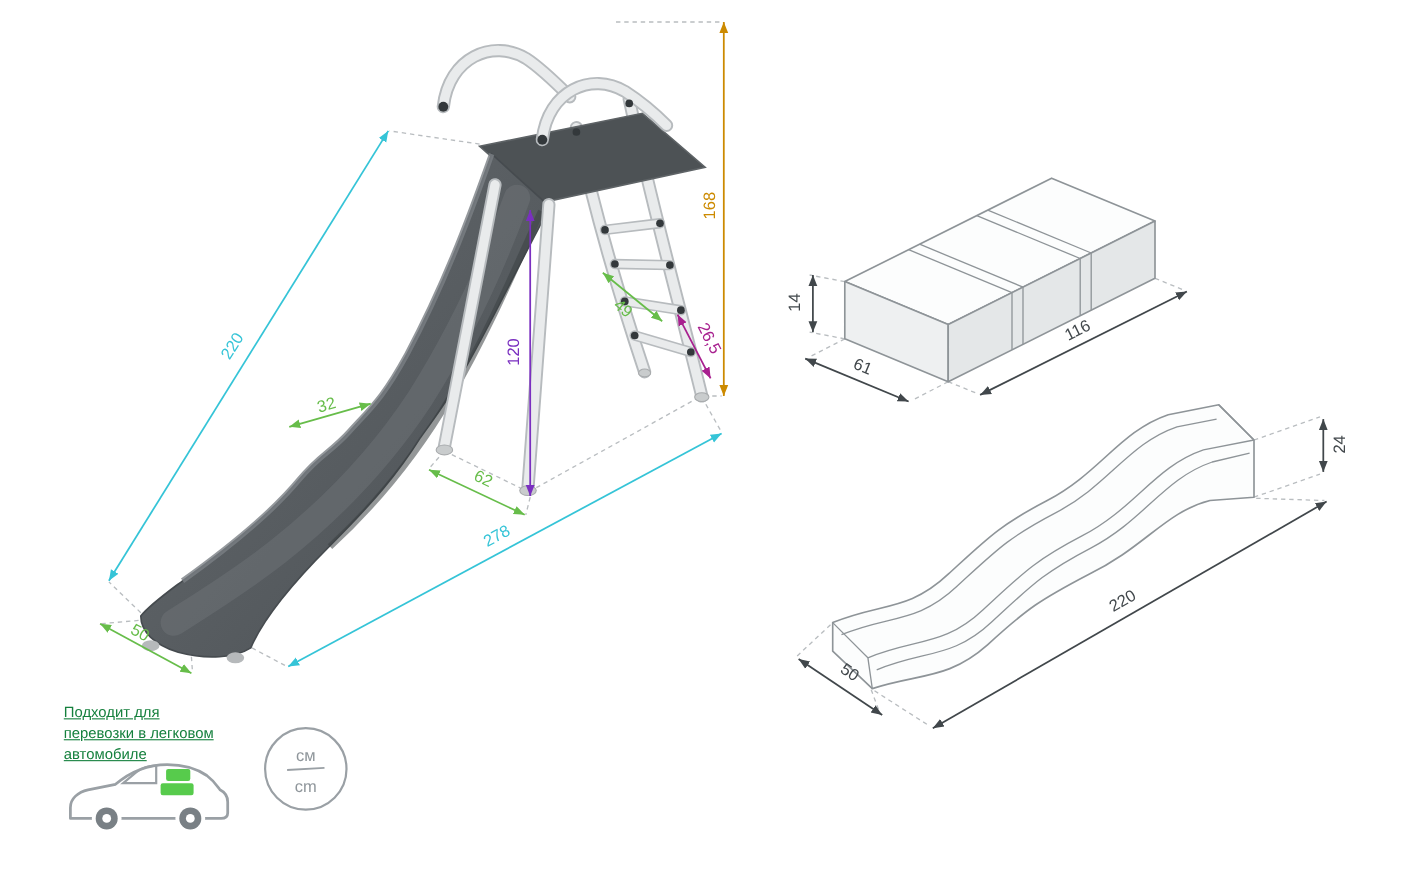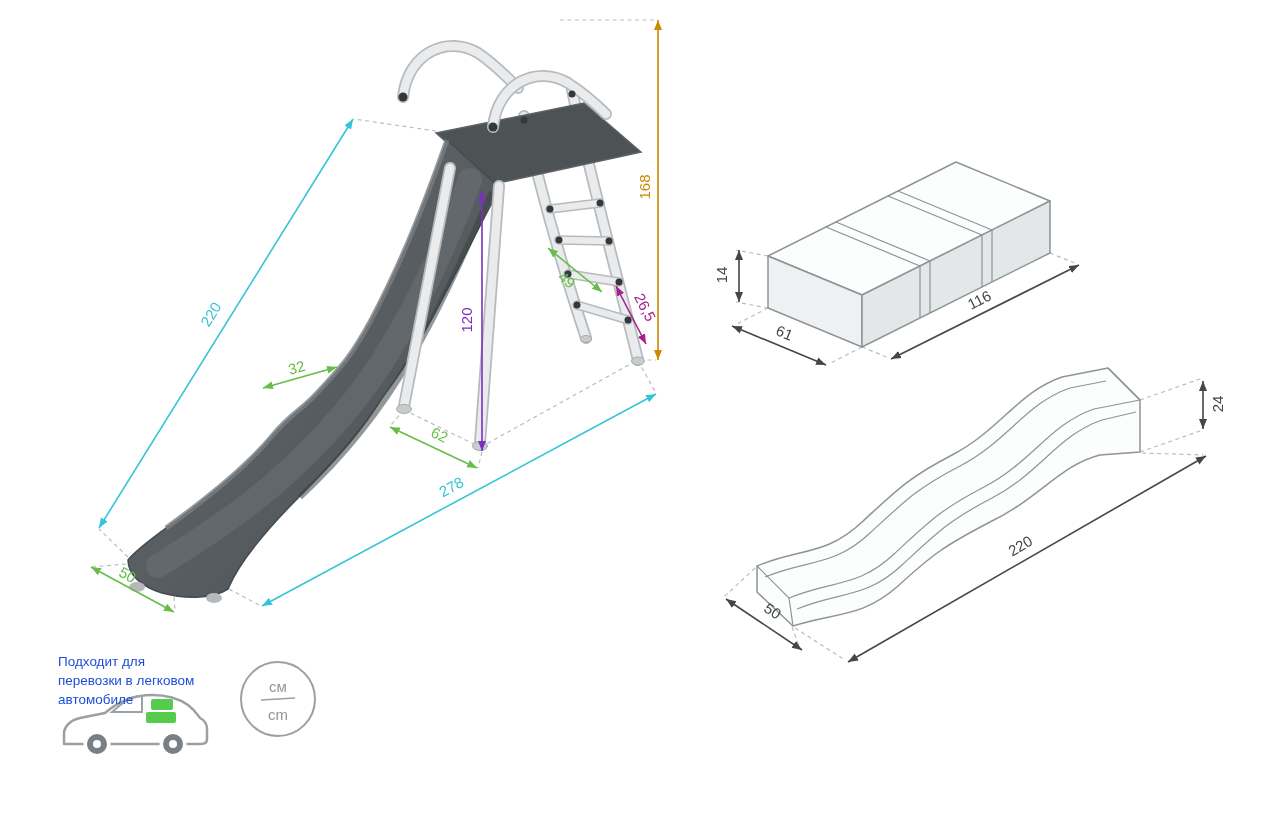--- a/index.html
+++ b/index.html
@@ -20,22 +20,22 @@
   .t-cyan{fill:#35c4d7;} .t-orange{fill:#cc8a00;} .t-purple{fill:#7a2fc0;}
   .t-green{fill:#67bd4a;} .t-magenta{fill:#a8208f;} .t-dark{fill:#41474b;}
   .tube-o{fill:none;stroke:#b7bbbe;stroke-width:12;stroke-linecap:round;}
   .tube-i{fill:none;stroke:#e9ebec;stroke-width:8.5;stroke-linecap:round;}
   .rung-o{fill:none;stroke:#b7bbbe;stroke-width:9.5;stroke-linecap:round;}
   .rung-i{fill:none;stroke:#e9ebec;stroke-width:6.5;stroke-linecap:round;}
   .knob{fill:#33383b;}
   .pkg{fill:#fcfdfd;stroke:#8e9498;stroke-width:1.5;stroke-linejoin:round;}
   .pkg-line{fill:none;stroke:#8e9498;stroke-width:1.2;}
   .note{
-    position:absolute;left:58px;top:652px;width:180px;
-    color:#1d4ed8;font-size:13.5px;line-height:19px;
+    position:absolute;left:58px;top:638px;width:180px;
+    color:#15803d;font-size:13.5px;line-height:19px;text-decoration:underline;
   }
 </style>
 </head>
 <body>
 
 <div class="page">
 
 <svg width="1280" height="813" viewBox="0 0 1280 813">
   <defs>
     <marker id="m-cyan" viewBox="0 0 10 10" refX="10" refY="5" markerWidth="10" markerHeight="10" markerUnits="userSpaceOnUse" orient="auto-start-reverse">

